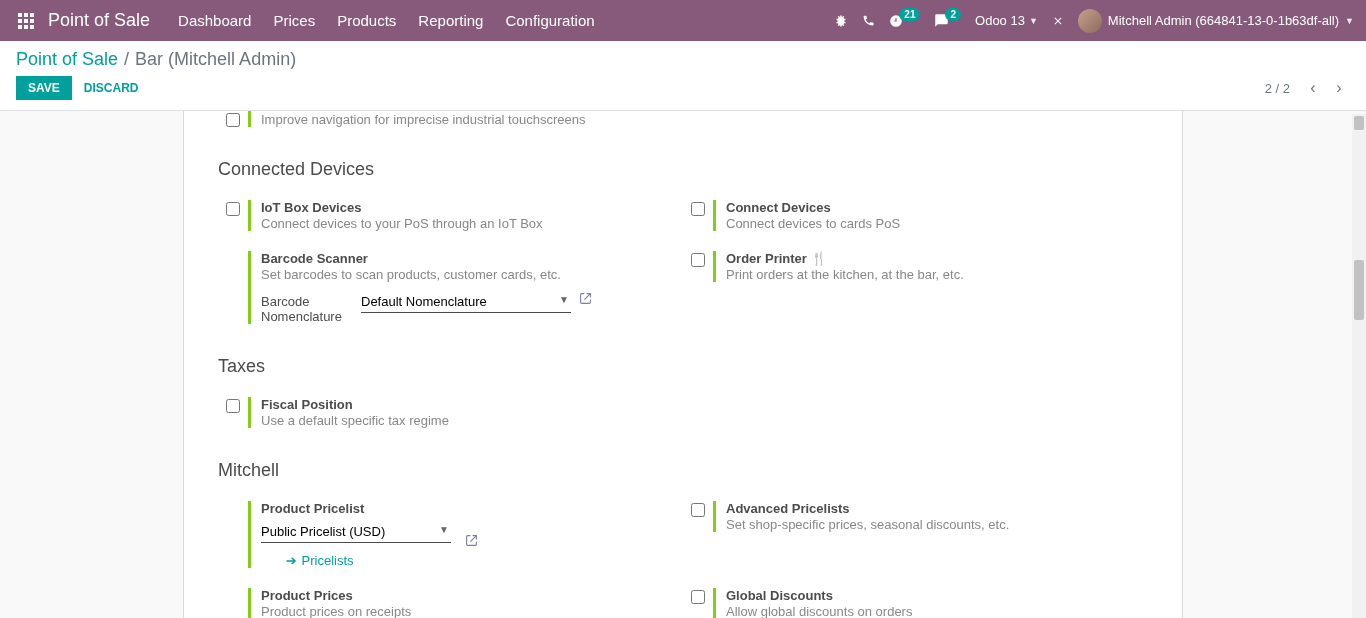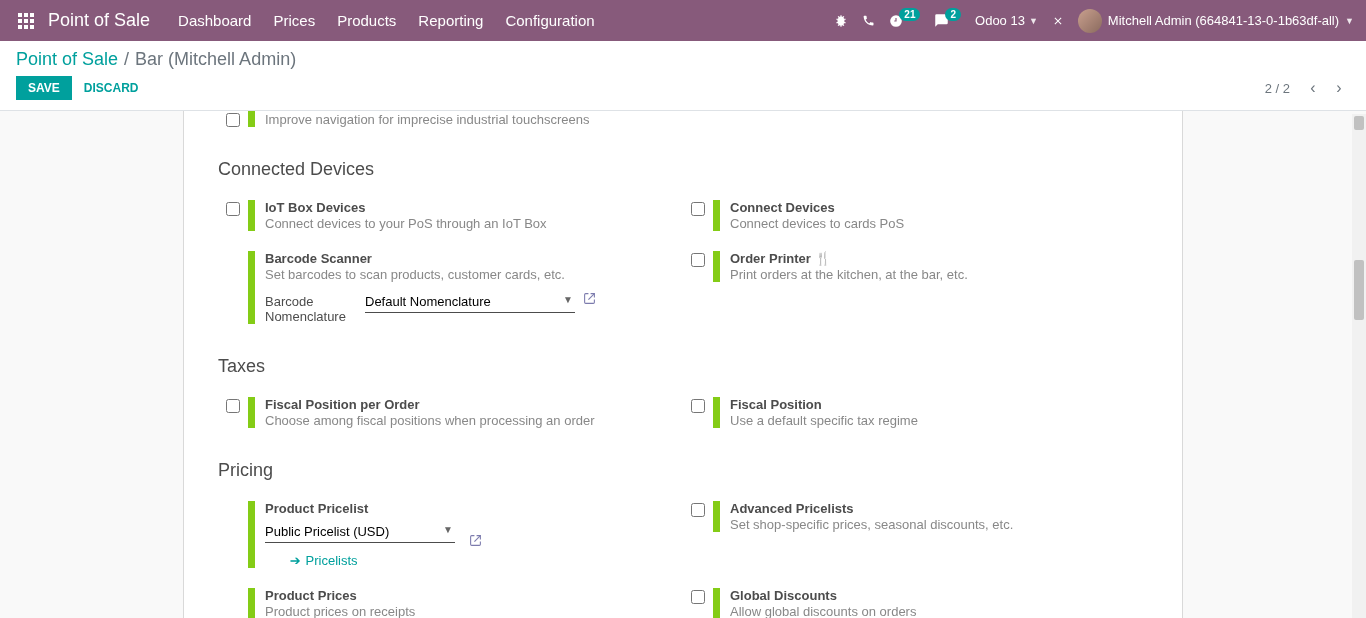--- a/index.html
+++ b/index.html
@@ -37,21 +37,21 @@
 
 .sheet-wrap { display: flex; justify-content: center; padding: 0 16px; }
 .sheet { background: #fff; width: 1000px; border: 1px solid #d9d9d9; border-top: none; padding: 0 34px 24px; position: relative; }
 .section-title { font-size: 18px; color: #4c4c4c; font-weight: 400; margin: 18px 0 14px; }
 .settings-row { display: flex; }
 .setting-col { width: 50%; display: flex; align-items: flex-start; padding: 6px 10px 14px 0; }
 .setting-col.empty { }
 .chk { width: 30px; display: flex; justify-content: center; padding-top: 2px; }
 .chk input[type=checkbox] { width: 14px; height: 14px; cursor: pointer; }
 .chk .spacer { width: 14px; }
-.setting-body { border-left: 7px solid #84cc16; padding-left: 10px; flex: 1; }
+.setting-body { border-left: 3px solid #84cc16; padding-left: 10px; flex: 1; }
 .setting-label { font-size: 13px; font-weight: 700; color: #4c4c4c; display: flex; align-items: center; gap: 4px; }
 .setting-desc { font-size: 13px; color: #888; margin-top: 1px; }
 .inline-field { display: flex; align-items: flex-start; margin-top: 10px; }
 .inline-field .lbl { width: 100px; font-size: 13px; color: #4c4c4c; padding-top: 2px; }
 .m2o { position: relative; flex: 1; max-width: 210px; }
 .m2o-input { width: 100%; border: none; border-bottom: 1px solid #4c4c4c; font-size: 13px; padding: 2px 16px 3px 0; outline: none; background: transparent; }
 .m2o .dd { position: absolute; right: 2px; top: 2px; color: #666; font-size: 10px; pointer-events: none; }
 .ext-link { color: #7c7bad; margin-left: 8px; cursor: pointer; font-size: 13px; }
 .section-link { color: #00a09d; font-size: 13px; cursor: pointer; display: inline-flex; align-items: center; gap: 5px; margin-top: 10px; }
 .fork-icon { font-size: 13px; }
@@ -227,36 +227,27 @@
       </div>
     </div>
 
     <h2 class="section-title">Taxes</h2>
     <div class="settings-row">
       <div class="setting-col">
         <div class="chk">
             <input type="checkbox" style="">
           </div>
         <div class="setting-body">
-          <div class="setting-label">Fiscal Position per Order</div>
-          <div class="setting-desc">Choose among fiscal positions when processing an order</div>
-        </div>
-      </div>
-      <div class="setting-col">
-        <div class="chk">
-            <input type="checkbox" style="">
-          </div>
-        <div class="setting-body">
           <div class="setting-label">Fiscal Position</div>
           <div class="setting-desc">Use a default specific tax regime</div>
         </div>
       </div>
     </div>
 
-    <h2 class="section-title">Pricing</h2>
+    <h2 class="section-title">Mitchell</h2>
     <div class="settings-row">
       <div class="setting-col">
         <div class="chk">
             <span class="spacer"></span>
           </div>
         <div class="setting-body">
           <div class="setting-label">Product Pricelist</div>
           <div style="height:6px"></div>
           <div class="m2o" style="max-width:190px">
             <input class="m2o-input" value="Public Pricelist (USD)" style="">

